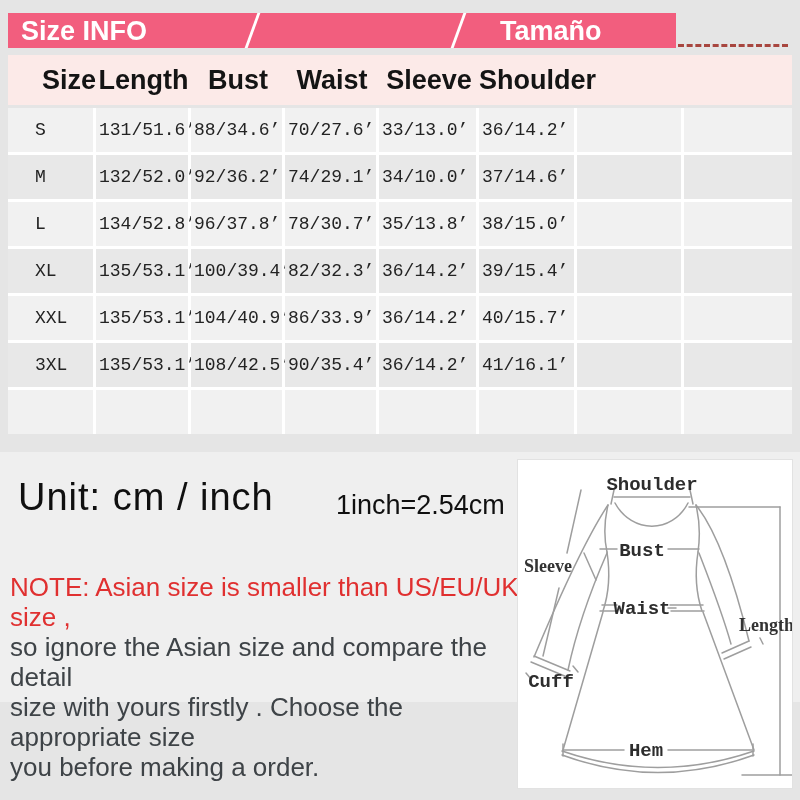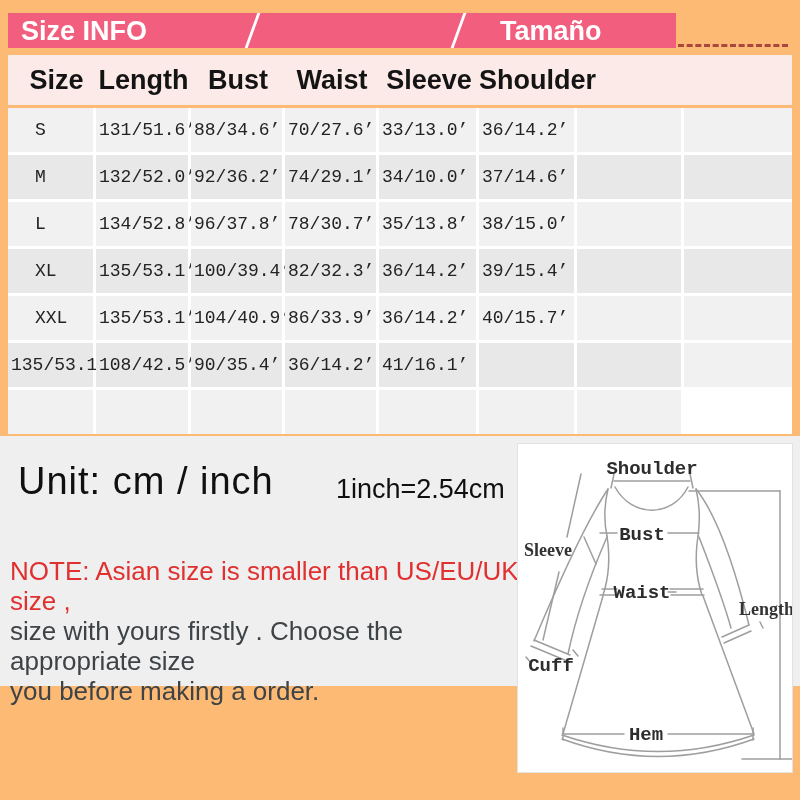--- a/index.html
+++ b/index.html
@@ -1,17 +1,17 @@
 <!DOCTYPE html>
 <html><head>
 <meta charset="utf-8">
 <style>
   html,body { margin:0; padding:0; background:#fff; }
   .page {
-    position:relative; width:800px; height:800px; background:#fdba74;
+    position:relative; width:800px; height:800px; background:#e5e5e5;
     font-family:"Liberation Sans", sans-serif; overflow:hidden;
   }
 
   
   .topbar { position:absolute; left:8px; top:13px; width:668px; height:35px; background:#f25e7e; }
   .topbar .tab {
     position:absolute; top:0; height:35px; line-height:37px;
     color:#ffffff; font-size:27px; font-weight:bold; white-space:nowrap;
   }
   .tab-1 { left:13px; }
@@ -21,38 +21,38 @@
   .slash-1 { left:243px; }
   .slash-2 { left:449px; }
   .dashes { position:absolute; left:678px; top:44px; width:110px; height:0; border-top:3px dashed #a8463f; }
 
   
   .thead {
     position:absolute; left:8px; top:55px; width:784px; height:50px; background:#fceae8;
     display:grid; grid-template-columns:88px 95px 94px 94px 100px 98px 107px 108px; align-items:center;
   }
   .th { font-size:27px; font-weight:bold; color:#141414; text-align:center; white-space:nowrap; }
-  .th.first { text-align:center; padding-left:9px; }
+  .th.first { text-align:right; padding-left:9px; }
 
   .tbody {
     position:absolute; left:8px; top:108px; width:784px;
     display:grid; grid-template-columns:85px 92px 91px 91px 97px 95px 104px 108px;
     grid-auto-rows:44px; gap:3px; background:#ffffff;
   }
   .cell {
     font-family:"Liberation Mono","DejaVu Sans Mono",monospace;
     font-size:18px; color:#232323; line-height:44px; white-space:nowrap; overflow:visible;
   }
   .r-light { background:#f1f1f1; }
   .r-dark  { background:#e8e8e8; }
   .c-size  { padding-left:27px; }
   .c-val   { padding-left:3px; }
 
   
-  .lower { position:absolute; left:0; top:436px; width:800px; height:250px; background:#efefef; }
+  .lower { position:absolute; left:0; top:452px; width:800px; height:250px; background:#efefef; }
   .unit  { position:absolute; left:18px;  top:24px; font-size:38px; color:#101010; letter-spacing:1px; white-space:nowrap; }
   .conv  { position:absolute; left:336px; top:38px; font-size:27px; color:#101010; white-space:nowrap;text-align:center; }
   .note  { position:absolute; left:10px;  top:76px; width:510px; font-size:26px; line-height:30px; color:#3e4347;margin-top:44px; }
   .note .red { color:#e03030; }
 
   .diagram-box {
     position:absolute; left:517px; top:7px; width:276px; height:330px;
     background:#ffffff; border:1px solid #e2e2e2; box-sizing:border-box;
   }
   .diagram-box svg { display:block; }
@@ -127,20 +127,21 @@
 
     <div class="cell r-light c-size">XXL</div>
     <div class="cell r-light c-val">135/53.1’</div>
     <div class="cell r-light c-val">104/40.9’</div>
     <div class="cell r-light c-val">86/33.9’</div>
     <div class="cell r-light c-val">36/14.2’</div>
     <div class="cell r-light c-val">40/15.7’</div>
     <div class="cell r-light"></div>
     <div class="cell r-light"></div>
 
+    <div class="cell r-dark c-size">3XL</div>
     <div class="cell r-dark c-val">135/53.1’</div>
     <div class="cell r-dark c-val">108/42.5’</div>
     <div class="cell r-dark c-val">90/35.4’</div>
     <div class="cell r-dark c-val">36/14.2’</div>
     <div class="cell r-dark c-val">41/16.1’</div>
     <div class="cell r-dark"></div>
     <div class="cell r-dark"></div>
 
     <div class="cell r-light"></div>
     <div class="cell r-light"></div>
@@ -151,20 +152,21 @@
     <div class="cell r-light"></div>
     <div class="cell r-light"></div>
   </div>
 
   <div class="lower">
     <div class="unit">Unit: cm / inch</div>
     <div class="conv">1inch=2.54cm</div>
 
     <div class="note">
       <div class="red">NOTE: Asian size is smaller than US/EU/UK size ,</div>
+      <div> so ignore the Asian size and compare the detail</div>
       <div>size with yours firstly . Choose the appropriate size</div>
       <div>you before making a order.</div>
     </div>
 
     <div class="diagram-box">
       <svg class="dg" width="274" height="328" viewBox="0 0 274 328">
 
         <path d="M 96 37 H 172"></path>
         <path d="M 96 30 L 93 44"></path>
         <path d="M 172 30 L 175 44"></path>

